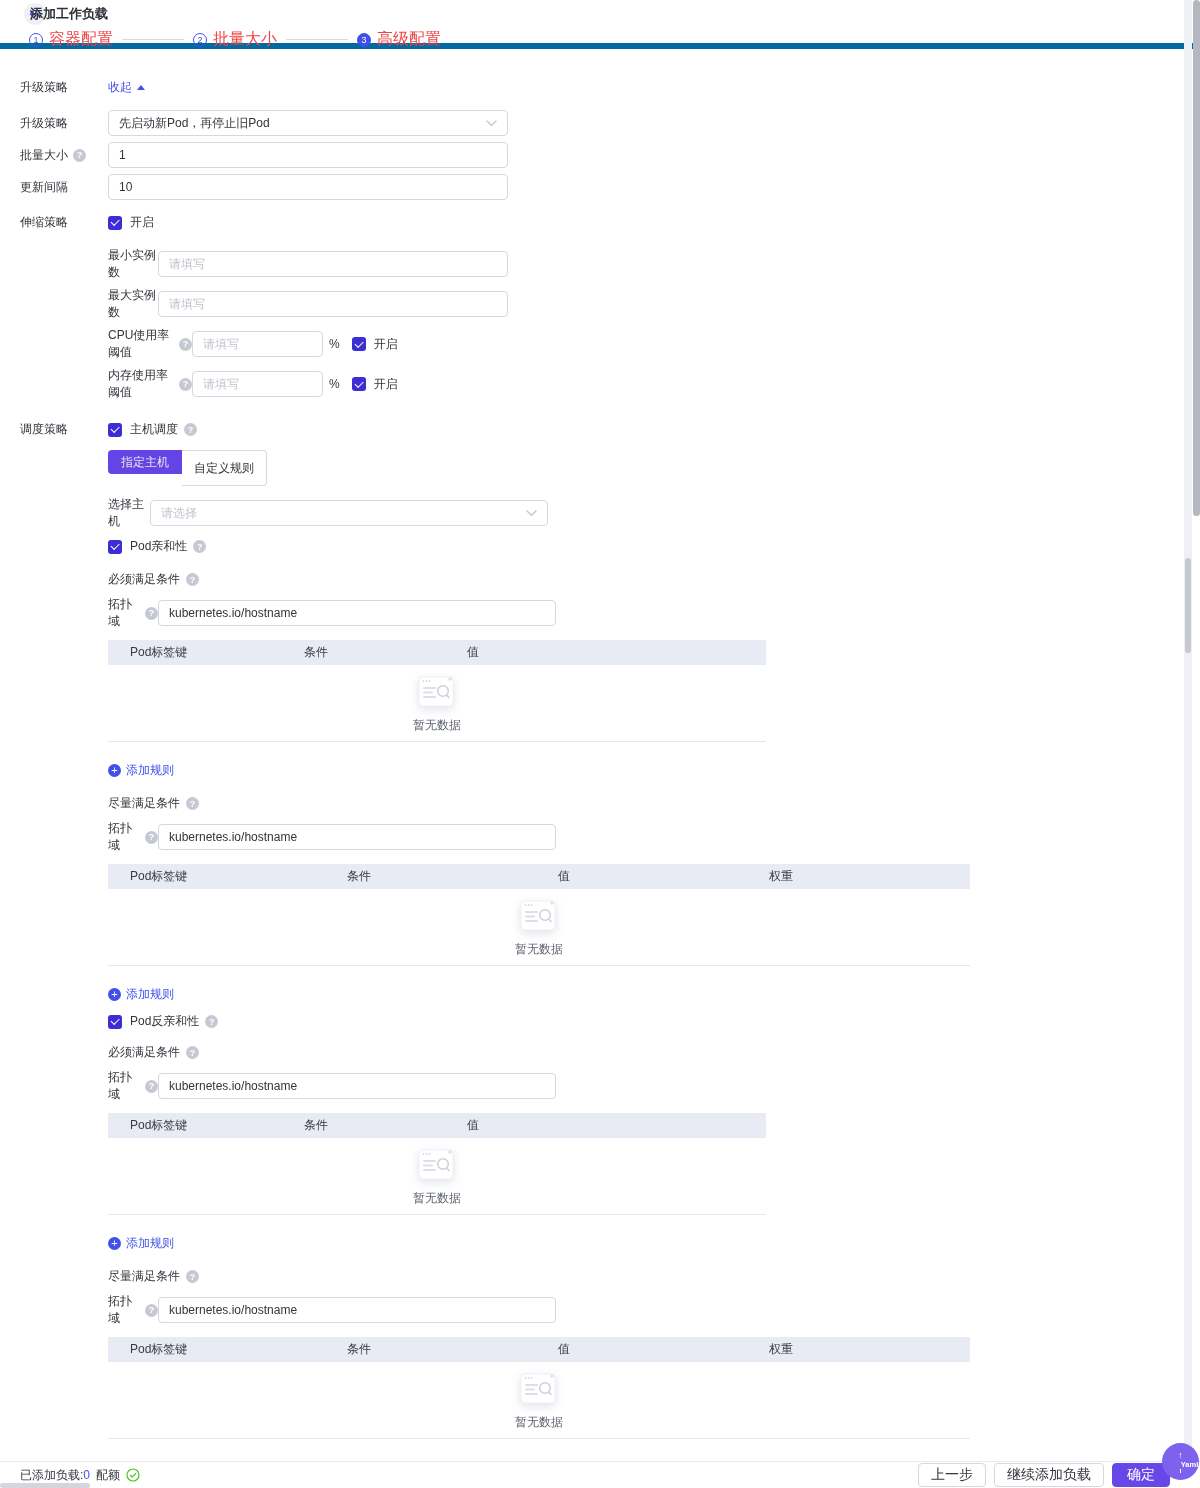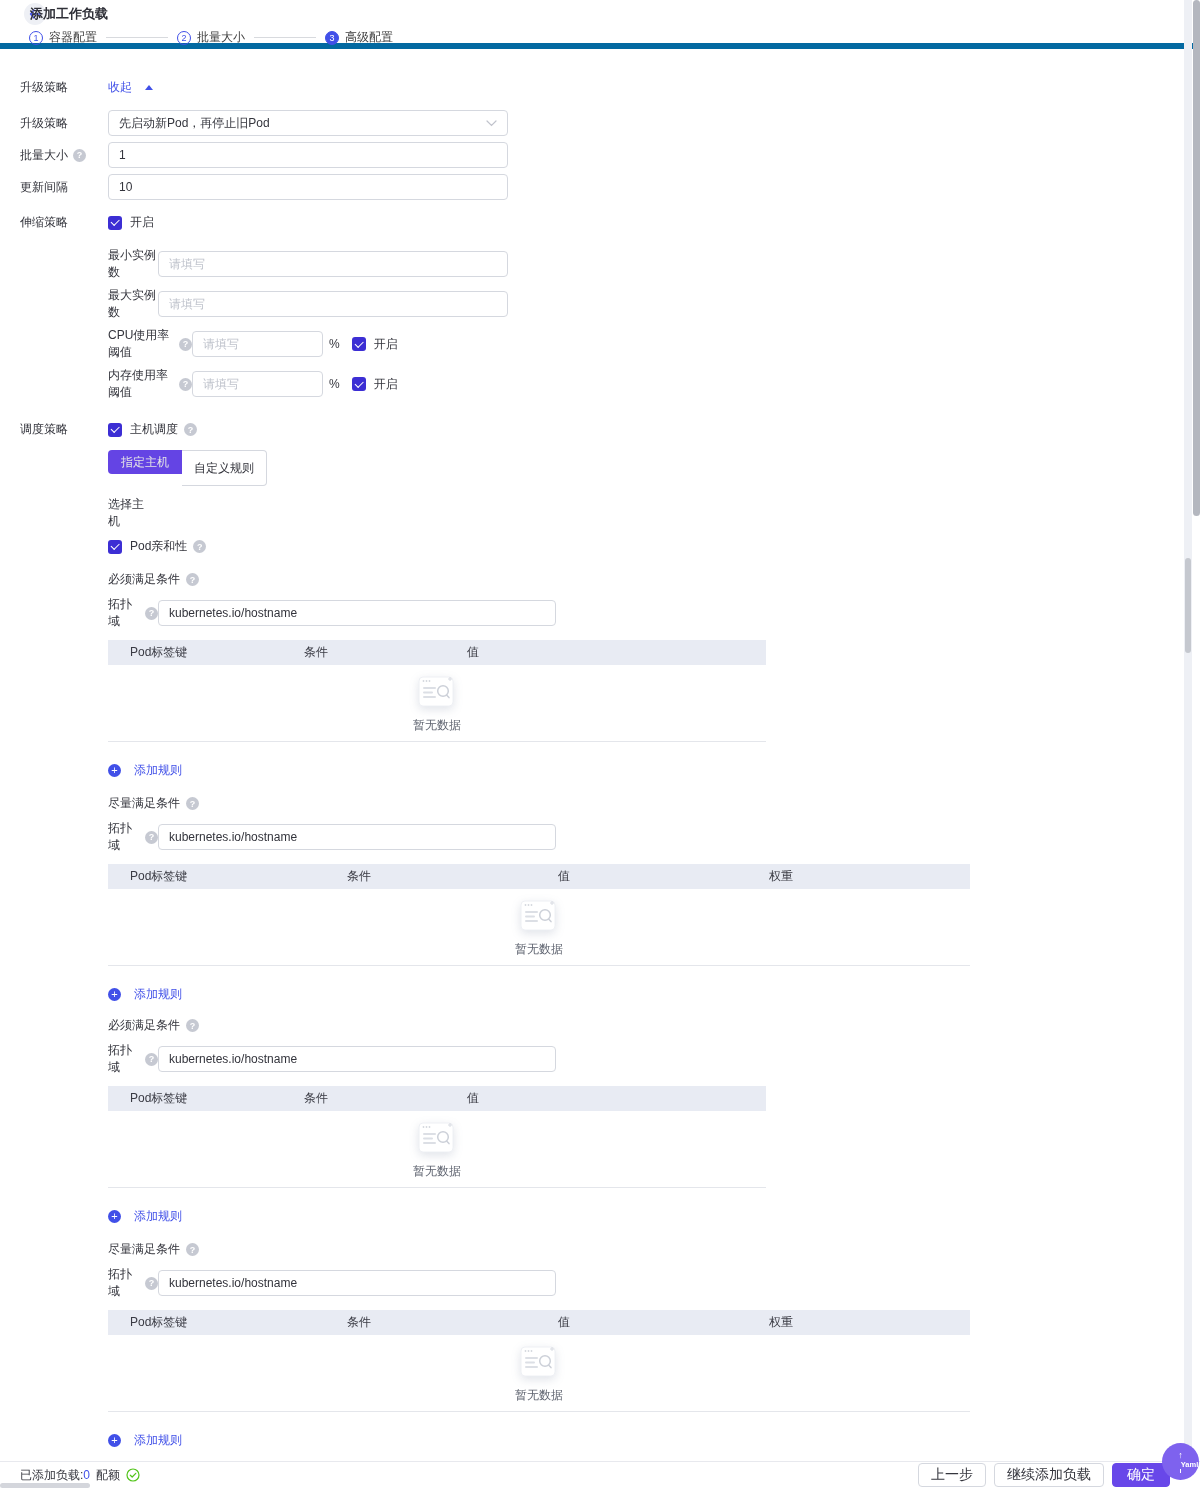--- a/index.html
+++ b/index.html
@@ -10,21 +10,21 @@
   
   .hdr { position:relative; height:49px; border-bottom:6px solid #0369a1; }
   .back-btn { position:absolute; left:24px; top:3px; width:22px; height:22px; border-radius:50%;
               background:#eef0f5; display:flex; align-items:center; justify-content:center; cursor:pointer; }
   .page-title { position:absolute; left:30px; top:5px; font-size:13px; font-weight:bold; color:#2f3038; }
   .stepper { position:absolute; left:29px; top:29px; display:flex; align-items:center; }
   .step { display:flex; align-items:center; gap:6px; }
   .step-circle { width:14px; height:14px; border-radius:50%; border:1px solid #4150e8; color:#4150e8;
                  font-size:9px; display:flex; align-items:center; justify-content:center; }
   .step-circle.done { background:#4150e8; color:#fff; border-color:#4150e8; }
-  .step-label { color:#404040; font-size:12px; }
+  .step-label { color:#ef4444; font-size:16px; }
   .connector { width:62px; height:1px; background:#d8dade; margin:0 9px; }
 
   
   .frow { display:flex; align-items:center; padding-left:20px; }
   .flabel { width:88px; flex:none; display:flex; align-items:center; gap:5px; color:#34353d; }
   .txt { color:#34353d; }
   .mt30{margin-top:30px}.mt20{margin-top:20px}.mt16{margin-top:16px}.mt14{margin-top:14px}
   .mt12{margin-top:12px}.mt10{margin-top:10px}.mt8{margin-top:8px}.mt6{margin-top:6px}
 
   .inp { height:26px; border:1px solid #d5d8df; border-radius:4px; padding:0 10px; font-size:12px;
@@ -42,21 +42,21 @@
   .ilabel-host { width:42px; flex:none; }
 
   
   .help { width:13px; height:13px; flex:none; border-radius:50%; background:#c6c9d2; color:#fff;
           display:inline-flex; align-items:center; justify-content:center; font-size:9px; font-weight:bold; }
   .help::after { content:"?"; }
   .cb { width:14px; height:14px; flex:none; border-radius:3px; background:#3c2ed4; position:relative; cursor:pointer; }
   .cb::after { content:""; position:absolute; left:3px; top:3.5px; width:7px; height:3.5px;
                border-left:1.6px solid #fff; border-bottom:1.6px solid #fff; transform:rotate(-45deg); }
   .cb-gap { margin-right:8px; }
-  .link { color:#4150e8; cursor:pointer; display:inline-flex; align-items:center; gap:13px; }
+  .link { color:#4150e8; cursor:pointer; display:inline-flex; align-items:center; gap:5px; }
   .caret-up { width:0; height:0; border-left:4px solid transparent; border-right:4px solid transparent;
               border-bottom:5px solid #4150e8; display:inline-block; }
   .plus { width:13px; height:13px; border-radius:50%; background:#4150e8; color:#fff; display:inline-flex;
           align-items:center; justify-content:center; font-size:11px; line-height:1; }
   .plus::after { content:"+"; margin-top:-1px; }
 
   .seg { display:flex; }
   .seg-on { height:24px; padding:0 13px; background:#6444e4; color:#e5e5e5; border-radius:4px 0 0 4px;
             display:flex; align-items:center; cursor:pointer; }
   .seg-off { height:36px; padding:0 12px; background:#fff; color:#34353d; border:1px solid #d5d8df;
@@ -222,20 +222,26 @@
     <div class="flabel"></div>
     <div class="seg">
       <div class="seg-on">指定主机</div>
       <div class="seg-off">自定义规则</div>
     </div>
   </div>
 
   <div class="frow mt10">
     <div class="flabel"></div>
     <span class="txt ilabel-host">选择主机</span>
+    <div class="select w398">
+      <span class="ph">请选择</span>
+      <svg width="11" height="7" viewBox="0 0 11 7">
+        <path d="M1 1 L5.5 5.5 L10 1" stroke="#c0c3cc" stroke-width="1.2" fill="none" stroke-linecap="round"></path>
+      </svg>
+    </div>
   </div>
 
   <div class="frow mt8">
     <div class="flabel"></div>
     <span class="cb cb-gap"></span>
     <span class="txt" style="margin-right:6px">Pod亲和性</span>
     <span class="help"></span>
   </div>
 
   <div class="frow mt16">
@@ -324,20 +330,26 @@
     </div>
   </div>
   <div class="frow mt20">
     <div class="flabel"></div>
     <span class="link">
       <span class="plus"></span>
       <span>添加规则</span>
     </span>
   </div>
 
+  <div class="frow mt10">
+    <div class="flabel"></div>
+    <span class="cb cb-gap"></span>
+    <span class="txt" style="margin-right:6px">Pod反亲和性</span>
+    <span class="help"></span>
+  </div>
 
   <div class="frow mt14">
     <div class="flabel"></div>
     <span class="txt" style="margin-right:6px">必须满足条件</span>
     <span class="help"></span>
   </div>
   <div class="frow mt8">
     <div class="flabel"></div>
     <span class="ilabel-topo">
       <span class="txt">拓扑域</span>

